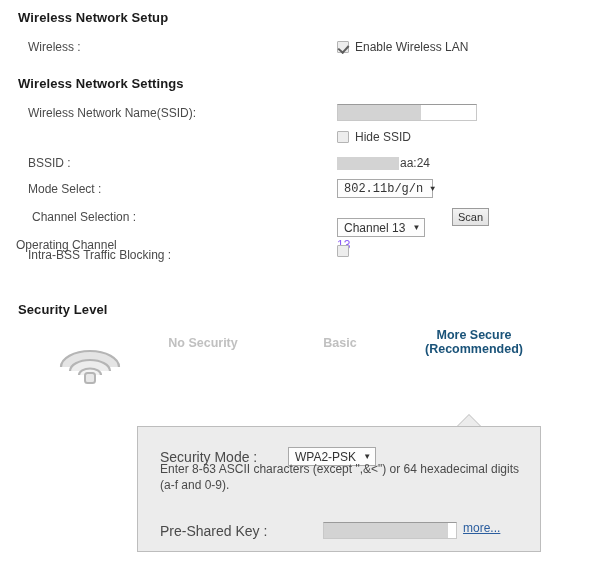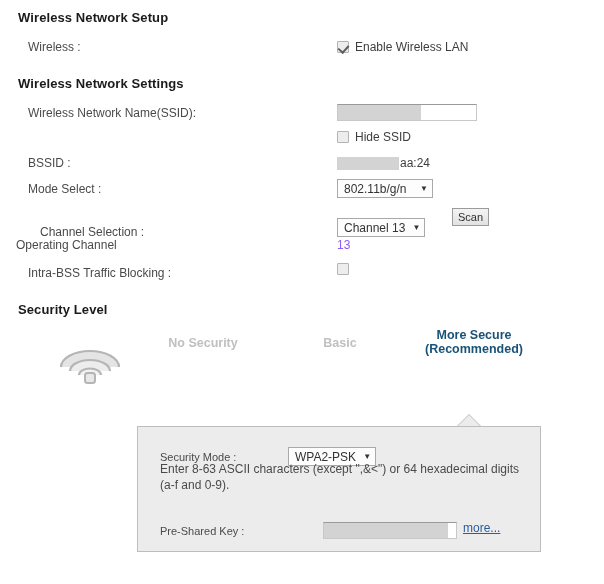--- a/index.html
+++ b/index.html
@@ -109,21 +109,21 @@
     font-size: 12px;
     color: #333;
     white-space: nowrap;
   }
   .select .caret {
     margin-left: 7px;
     font-size: 8px;
     color: #333;
     line-height: 1;
   }
-  .select.mode { width: 96px; }
+  .select.mode { width: 96px; font-family: Liberation Mono, monospace; }
   .select.channel { width: 88px; }
   .select.secmode { width: 88px; }
 
   
   .btn {
     display: inline-flex;
     align-items: center;
     justify-content: center;
     height: 18px;
     min-width: 34px;
@@ -170,21 +170,21 @@
     left: 457px; top: 415px;
     width: 0; height: 0;
     border-left: 12px solid transparent;
     border-right: 12px solid transparent;
     border-bottom: 12px solid #ececec;
     filter: drop-shadow(0 -1px 0 #bdbdbd);
   }
   .panel .prow { position: absolute; left: 0; width: 404px; }
   .panel .plbl {
     position: absolute;
-    font-size: 11px;
+    font-size: 14px;
     color: #4a4a4a;
     white-space: nowrap;
     line-height: 20px;
   }
   .hint {
     position: absolute;
     left: 22px; top: 34px;
     width: 370px;
     font-size: 12px;
     line-height: 16px;
@@ -248,40 +248,40 @@
     <div class="lbl" style="left:28px;">Mode Select :</div>
     <div class="ctl" style="top:1px;">
       <div class="select mode">
         <span>802.11b/g/n</span>
         <span class="caret">▼</span>
       </div>
     </div>
   </div>
 
   <div class="row" style="top:206px;">
-    <div class="lbl" style="left:40px;margin-top:15px;">Channel Selection :</div>
+    <div class="lbl" style="left:32px;">Channel Selection :</div>
     <div class="ctl" style="top:12px;">
       <div class="select channel">
         <span>Channel 13</span>
         <span class="caret">▼</span>
       </div>
     </div>
     <div style="position:absolute; left:452px; top:2px;">
       <div class="btn">Scan</div>
     </div>
   </div>
 
   <div class="row" style="top:234px;">
     <div class="lbl" style="left:16px;">Operating Channel</div>
     <div class="ctl">
       <div class="plain-val">13</div>
     </div>
   </div>
 
-  <div class="row" style="top:262px;">
+  <div class="row" style="top:244px;">
     <div class="lbl" style="left:28px;">Intra-BSS Traffic Blocking :</div>
     <div class="ctl" style="top:-4px;">
       <div class="cbwrap">
         <span class="cbox"></span>
       </div>
     </div>
   </div>
 
   <div class="section-head" style="left:18px; top:302px;">Security Level</div>
 

